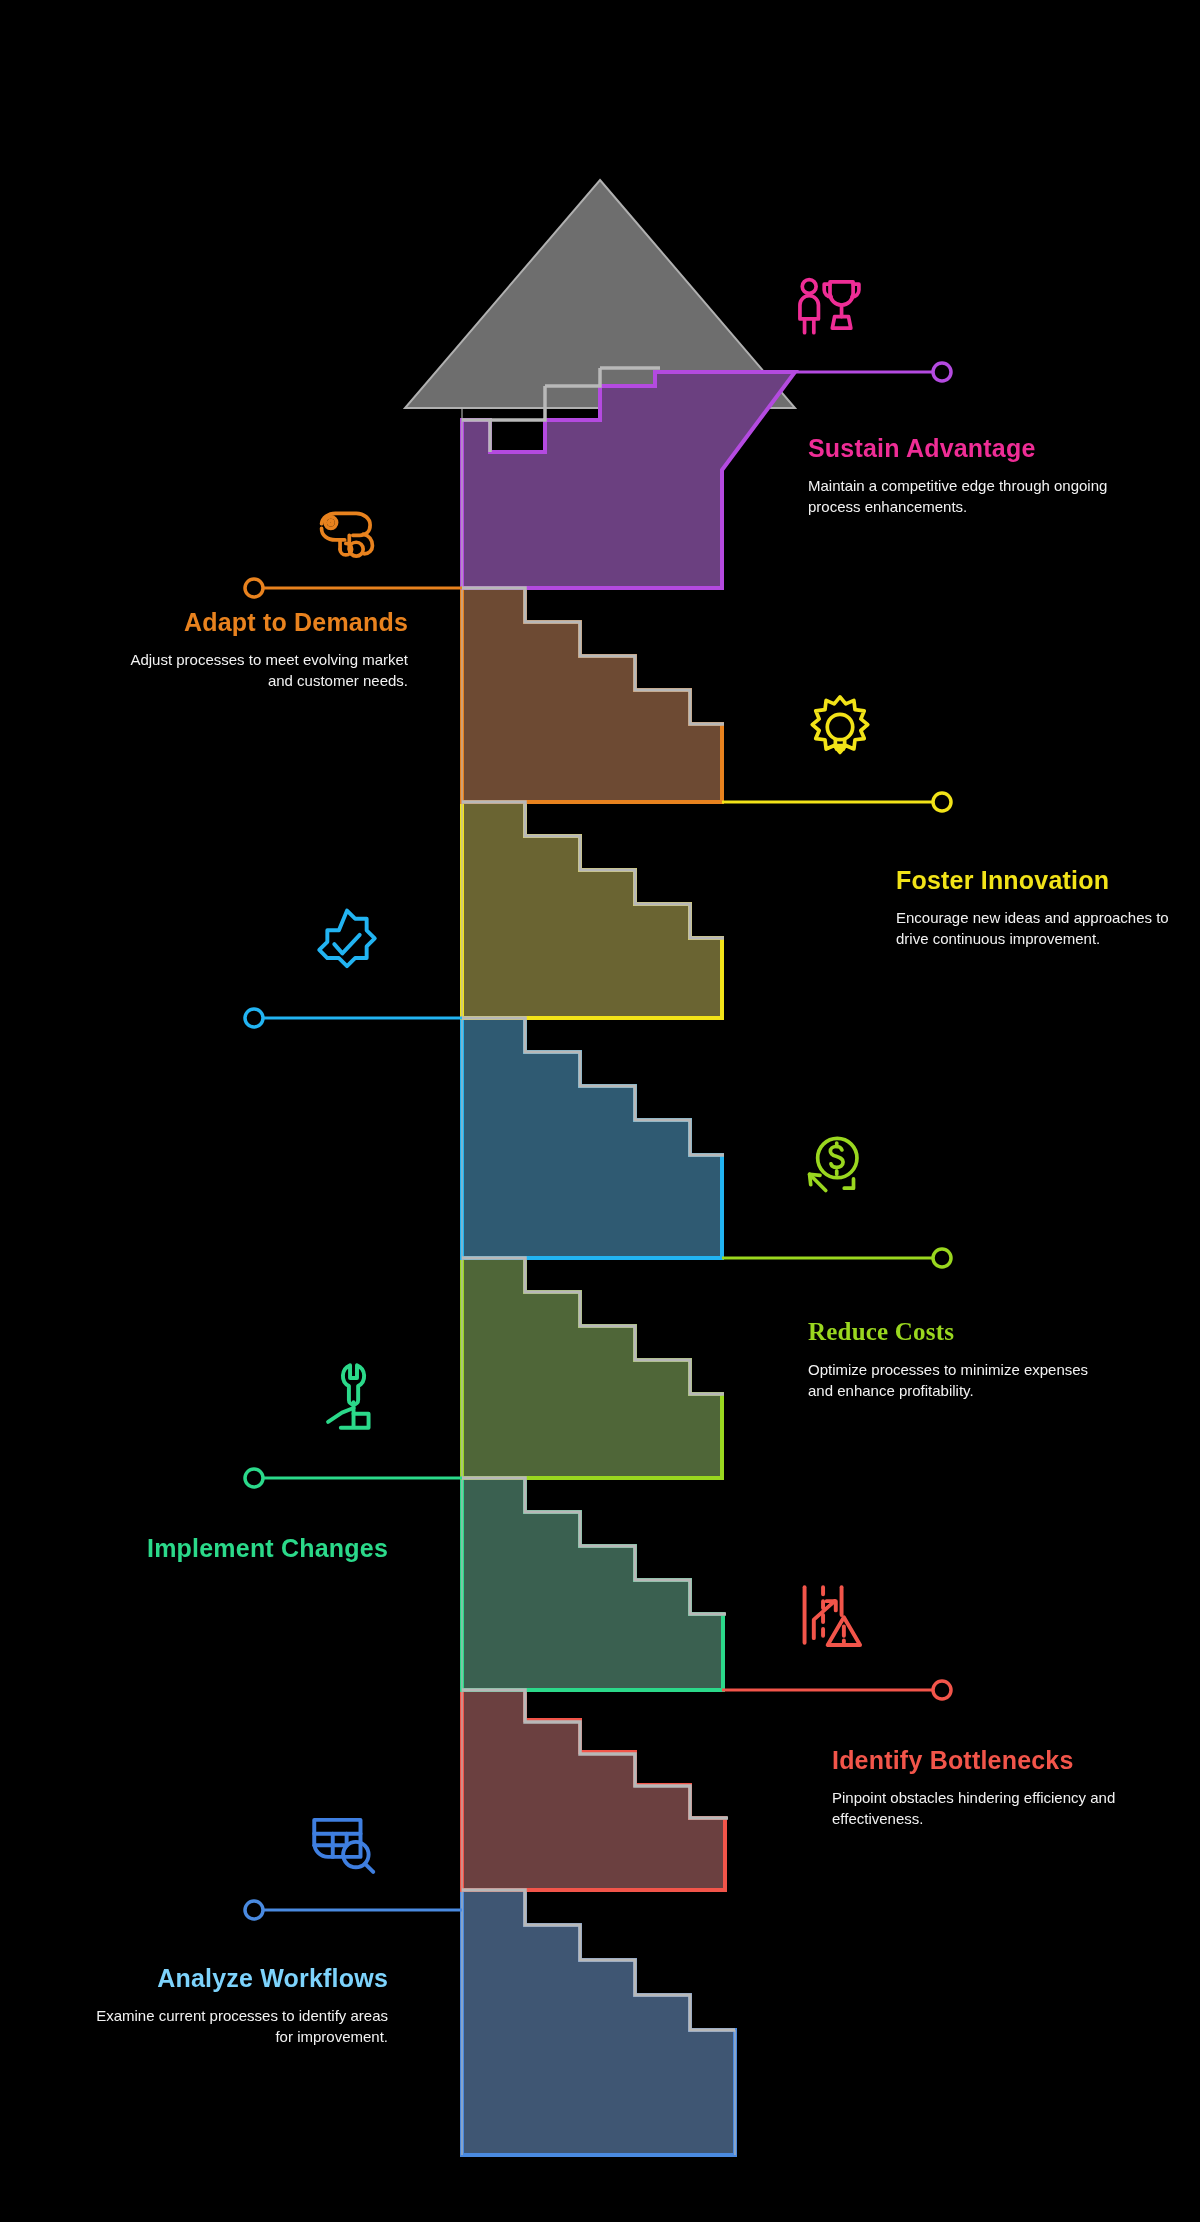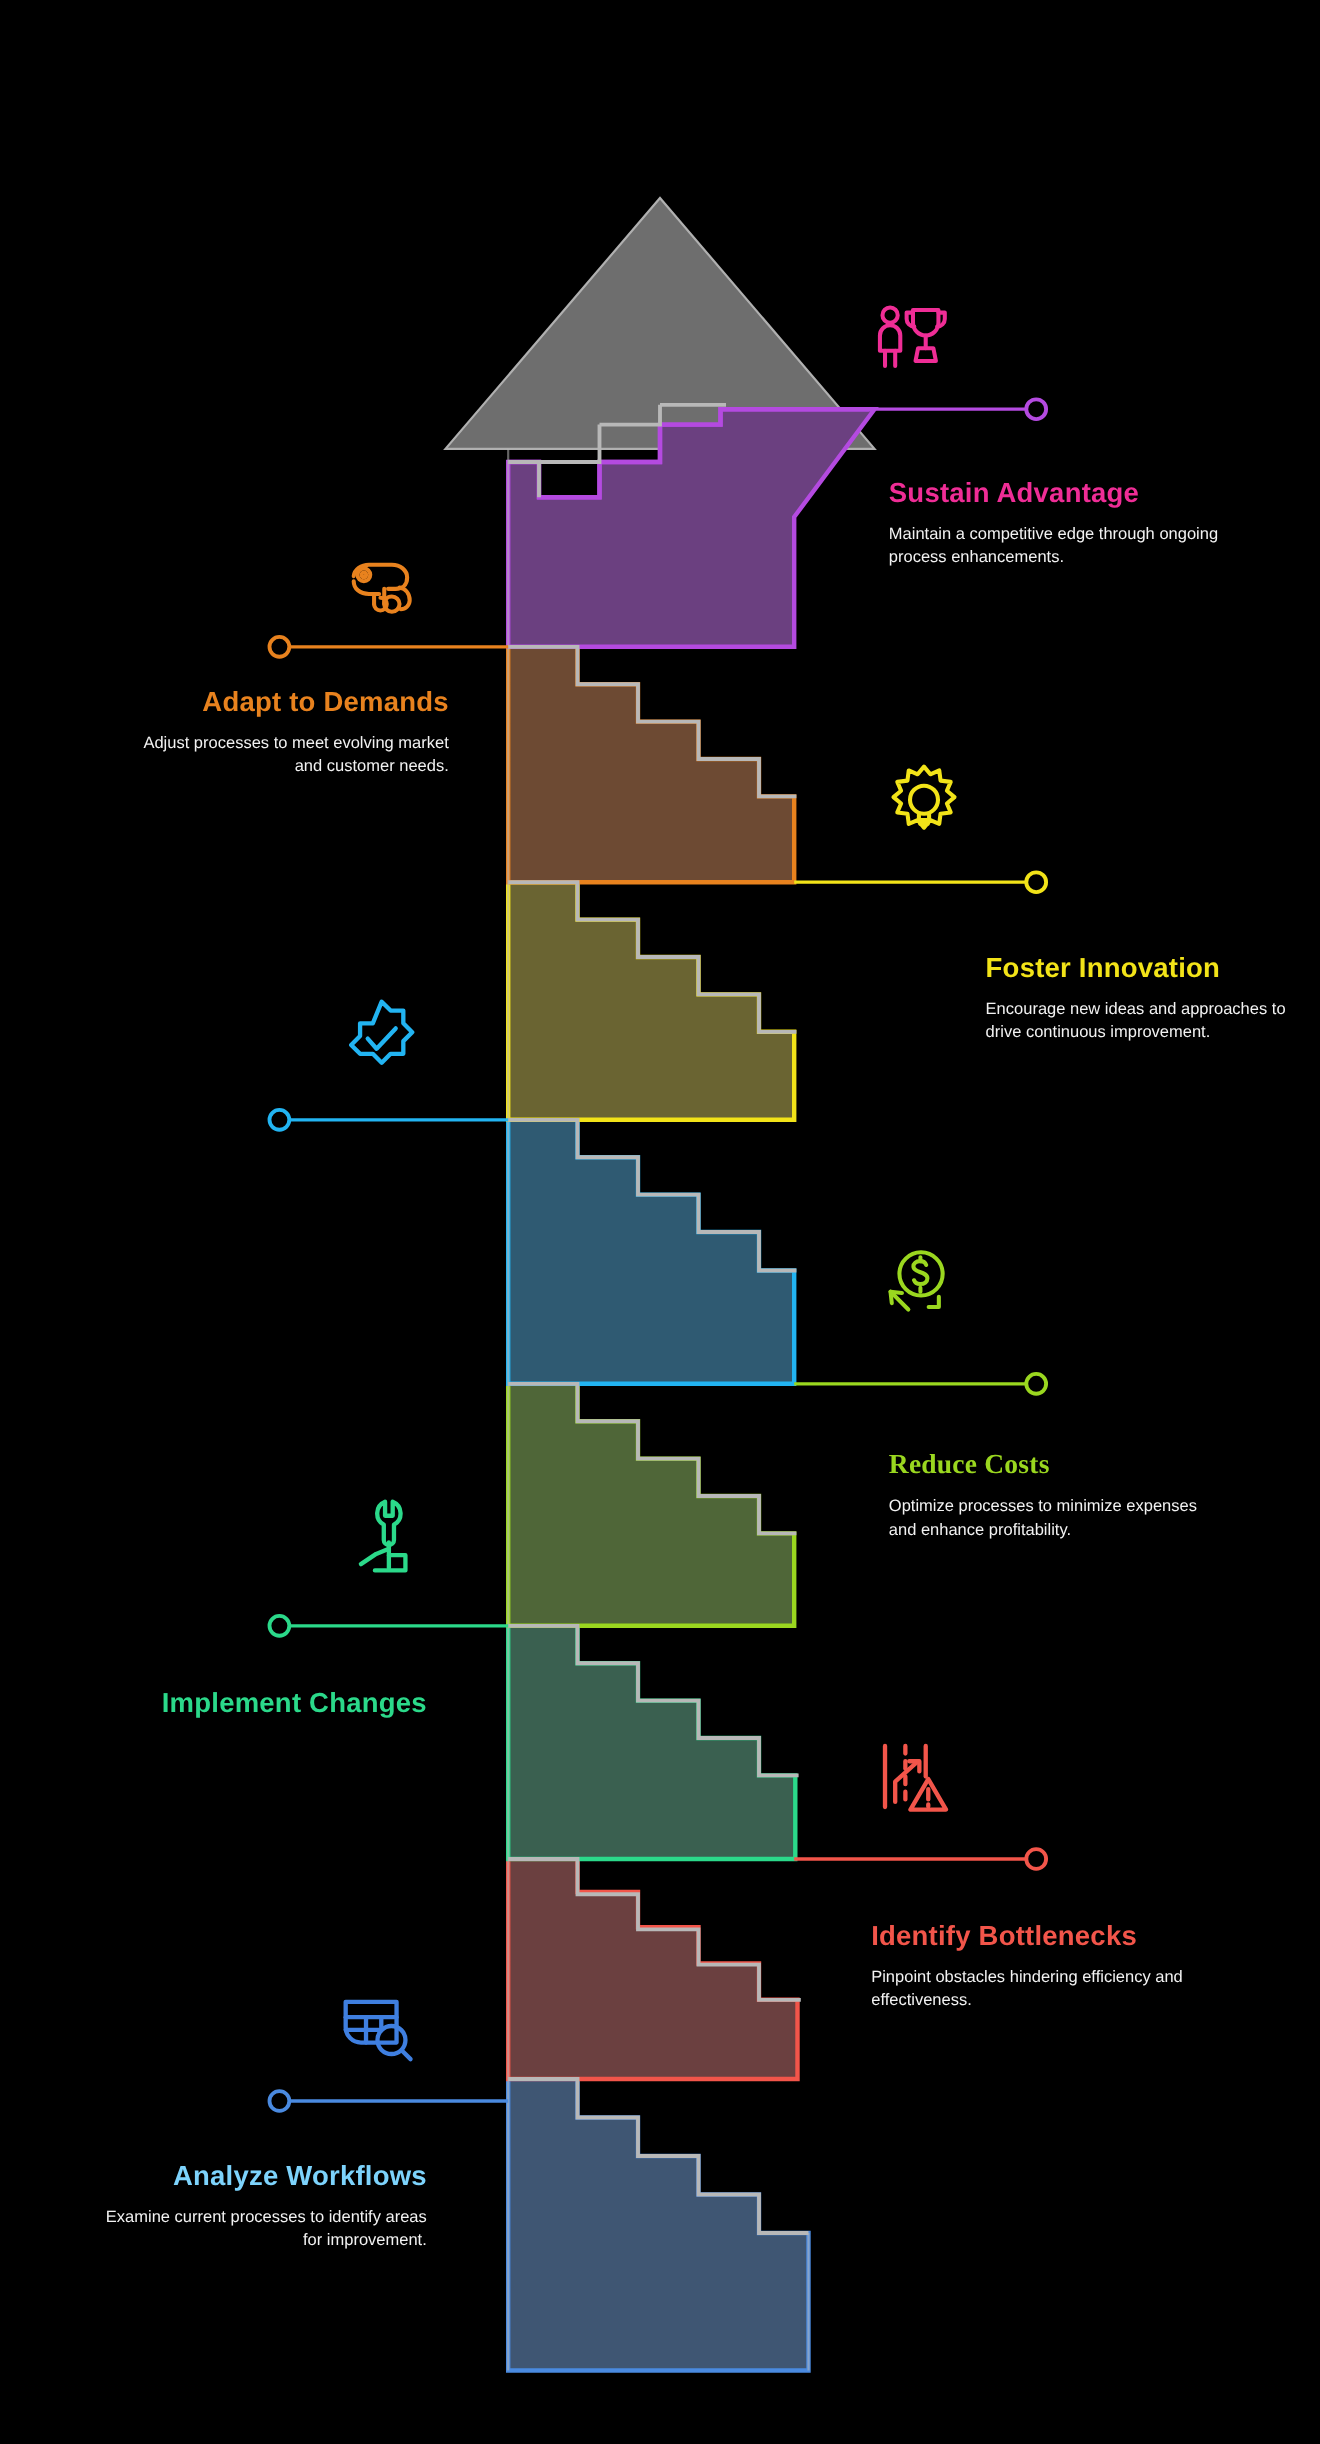--- a/index.html
+++ b/index.html
@@ -243,41 +243,41 @@
       <circle cx="44" cy="42" r="11"></circle>
       <path d="M52 50l7 7"></path>
     </svg>
   </div>
 
   <div class="block right" style="left:808px; top:434px;">
     <div class="heading" style="color:#ef2d96;">Sustain Advantage</div>
     <div class="body">Maintain a competitive edge through ongoing process enhancements.</div>
   </div>
 
-  <div class="block left" style="left:108px; top:624px;">
+  <div class="block left" style="left:108px; top:608px;">
     <div class="heading" style="color:#e8821e;">Adapt to Demands</div>
     <div class="body">Adjust processes to meet evolving market and customer needs.</div>
   </div>
 
   <div class="block right" style="left:848px; top:866px;margin-left:48px;">
     <div class="heading" style="color:#f2e318;">Foster Innovation</div>
     <div class="body">Encourage new ideas and approaches to drive continuous improvement.</div>
   </div>
 
 
   <div class="block right" style="left:808px; top:1318px;">
     <div class="heading" style="color:#9ad71f;font-family:Liberation Serif, serif;">Reduce Costs</div>
     <div class="body">Optimize processes to minimize expenses and enhance profitability.</div>
   </div>
 
   <div class="block left" style="left:88px; top:1534px;">
     <div class="heading" style="color:#2bd98a;">Implement Changes</div>
   </div>
 
-  <div class="block right" style="left:792px; top:1746px;">
+  <div class="block right" style="left:832px; top:1746px;">
     <div class="heading" style="color:#f2554a;">Identify Bottlenecks</div>
     <div class="body">Pinpoint obstacles hindering efficiency and effectiveness.</div>
   </div>
 
   <div class="block left" style="left:88px; top:1964px;">
     <div class="heading" style="color:#7dd3fc;text-align:right;">Analyze Workflows</div>
     <div class="body">Examine current processes to identify areas for improvement.</div>
   </div>
 
 </div>

